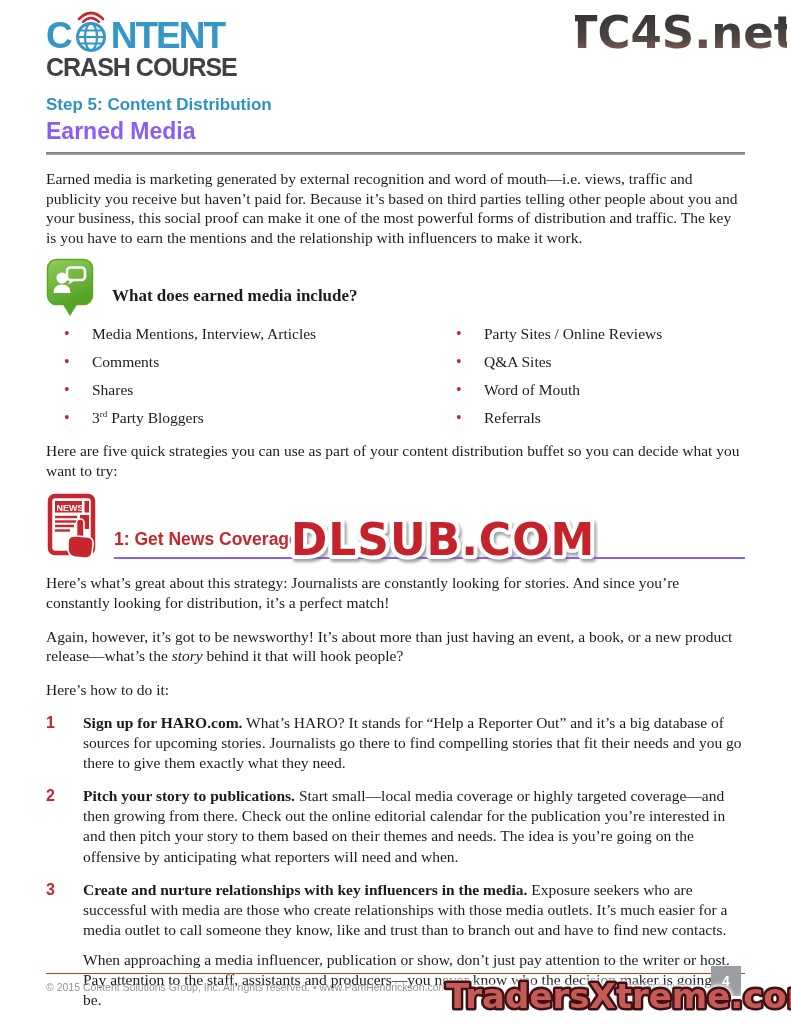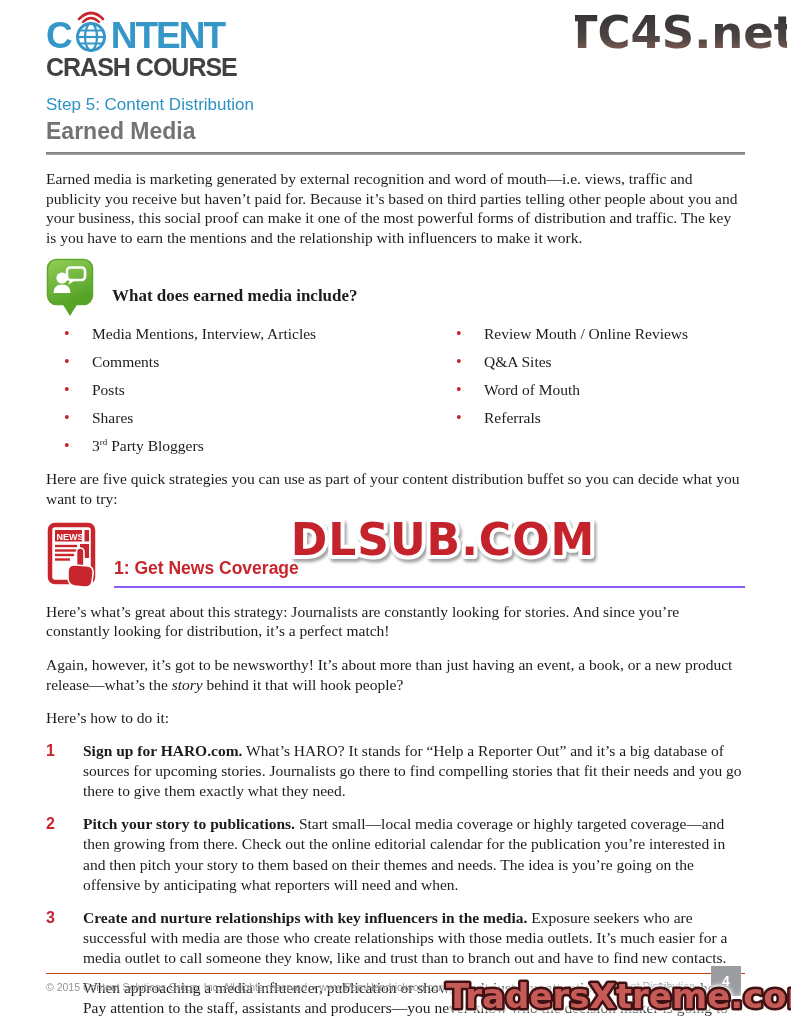--- a/index.html
+++ b/index.html
@@ -11,24 +11,24 @@
 
   
   .logo{margin:16px 0 0 0;}
   .logo-top{display:flex;align-items:center;font-family:"Liberation Sans",sans-serif;
     font-weight:bold;font-size:37px;letter-spacing:-2px;color:#3596C8;line-height:1;}
   .logo-globe{margin:-10px 1px 0 1px;}
   .logo-bottom{font-family:"Liberation Sans",sans-serif;font-weight:bold;font-size:25px;
     letter-spacing:-1px;color:#414042;line-height:1;margin-top:1px;}
 
   
-  .step-heading{font-family:"Liberation Sans",sans-serif;font-weight:normal;font-size:17px;
+  .step-heading{font-family:"Liberation Sans",sans-serif;font-weight:bold;font-size:17px;
     color:#2E93C4;margin-top:15px;}
   .page-title{font-family:"Liberation Sans",sans-serif;font-weight:bold;font-size:23px;
-    color:#737373;margin-top:3px;}
+    color:#8b5cf6;margin-top:3px;}
   .title-rule{height:3px;background:linear-gradient(#77787a,#a7a9ac);margin-top:7px;}
 
   
   p.body{font-size:15.5px;line-height:1.27;margin:14px 0 0 0;}
   .intro{margin-top:15px;}
 
   
   .include-row{display:flex;align-items:flex-end;margin-top:10px;}
   .include-heading{font-size:17px;font-weight:bold;margin:0 0 12px 16px;}
   .bullets{display:flex;margin-top:7px;padding-left:16px;gap:42px;}
@@ -125,26 +125,25 @@
         <rect x="21" y="9.5" width="18" height="12.5" rx="3.5" fill="none" stroke="#ffffff" stroke-width="2.6"></rect>
         <path d="M25,21 L22,27 L30,21.5 Z" fill="#ffffff"></path>
       </svg>
       <h3 class="include-heading">What does earned media include?</h3>
     </div>
 
     <div class="bullets">
       <div class="col-left">
         <div class="b-item">Media Mentions, Interview, Articles</div>
         <div class="b-item">Comments</div>
-        <div class="b-item">Posts</div>
         <div class="b-item">Shares</div>
         <div class="b-item"><span>3</span><sup>rd</sup><span> Party Bloggers</span></div>
       </div>
       <div class="col-right">
-        <div class="b-item">Review Mouth / Online Reviews</div>
+        <div class="b-item">Party Sites / Online Reviews</div>
         <div class="b-item">Q&amp;A Sites</div>
         <div class="b-item">Word of Mouth</div>
         <div class="b-item">Referrals</div>
       </div>
     </div>
 
     <p class="body" style="margin-top:4px">Here are five quick strategies you can use as part of your content distribution buffet so you can decide what you want to try:</p>
 
     <div class="strategy-row">
       <svg width="54" height="66" viewBox="0 0 54 66">

